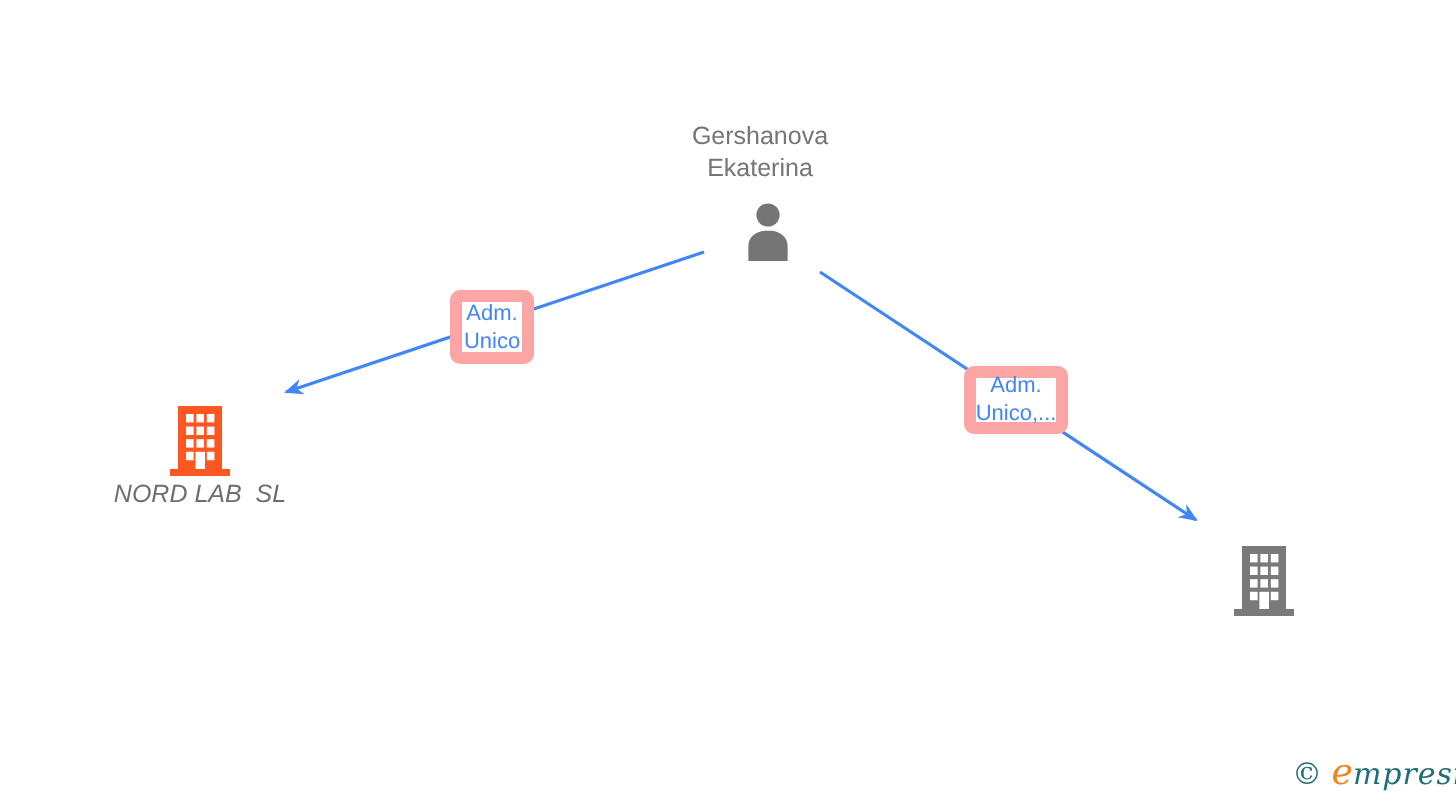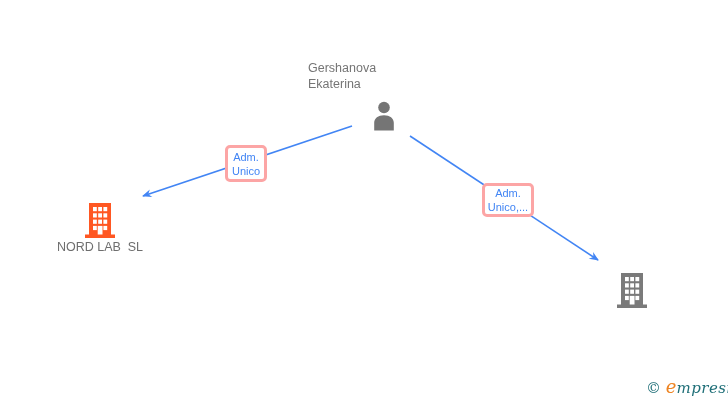--- a/index.html
+++ b/index.html
@@ -1,31 +1,31 @@
 <!DOCTYPE html>
 <html><head>
 <meta charset="utf-8">
 <style>
   html,body{margin:0;padding:0;}
   body{font-family:"Liberation Sans",sans-serif;background:#ffffff;}
   .canvas{position:relative;width:728px;height:400px;background:#ffffff;overflow:hidden;}
   .edges-svg{position:absolute;left:0;top:0;width:728px;height:400px;}
-  .person-name{position:absolute;left:308px;top:60px;width:144px;text-align:left;
+  .person-name{position:absolute;left:308px;top:60px;width:144px;text-align:center;
     font-size:12.5px;line-height:16px;color:#757575;white-space:pre-wrap;}
   .person-icon{position:absolute;left:368px;top:101px;width:32px;height:30px;color:#757575;}
-  .edge-label{position:absolute;background:#ffffff;border:3px solid #fca5a5;border-radius:5px;
+  .edge-label{position:absolute;background:#ffffff;border:6px solid #fca5a5;border-radius:5px;
     color:#4285F4;font-size:11px;line-height:14px;text-align:center;white-space:pre-wrap;
     display:flex;align-items:center;justify-content:center;box-sizing:border-box;}
   .edge-label.one{left:225px;top:145px;width:42px;height:37px;}
   .edge-label.two{left:482px;top:183px;width:52px;height:34px;}
   .building-icon{position:absolute;width:32px;height:36px;}
   .building-icon.orange{left:84px;top:202px;color:#FF5722;}
   .building-icon.gray{left:616px;top:272px;color:#7a7a7a;}
   .company-label{position:absolute;font-size:12.5px;line-height:15px;color:#6e6e6e;
-    text-align:center;white-space:pre-wrap;}
+    text-align:center;white-space:pre-wrap;font-style:italic;}
   .company-label.nord{left:38px;top:240px;width:124px;}
   .company-label.aventurin{left:561px;top:312px;width:142px;}
   .watermark{position:absolute;left:646px;top:377px;font-family:"DejaVu Serif",serif;
     font-size:15px;line-height:20px;white-space:nowrap;}
   .watermark .copy{color:#1F6F78;font-style:normal;}
   .watermark .brand-e{color:#EE8422;font-style:italic;font-size:18px;}
   .watermark .brand-rest{color:#1F6F78;font-style:italic;letter-spacing:0.5px;}
   svg{display:block;}
 </style>
 </head>

